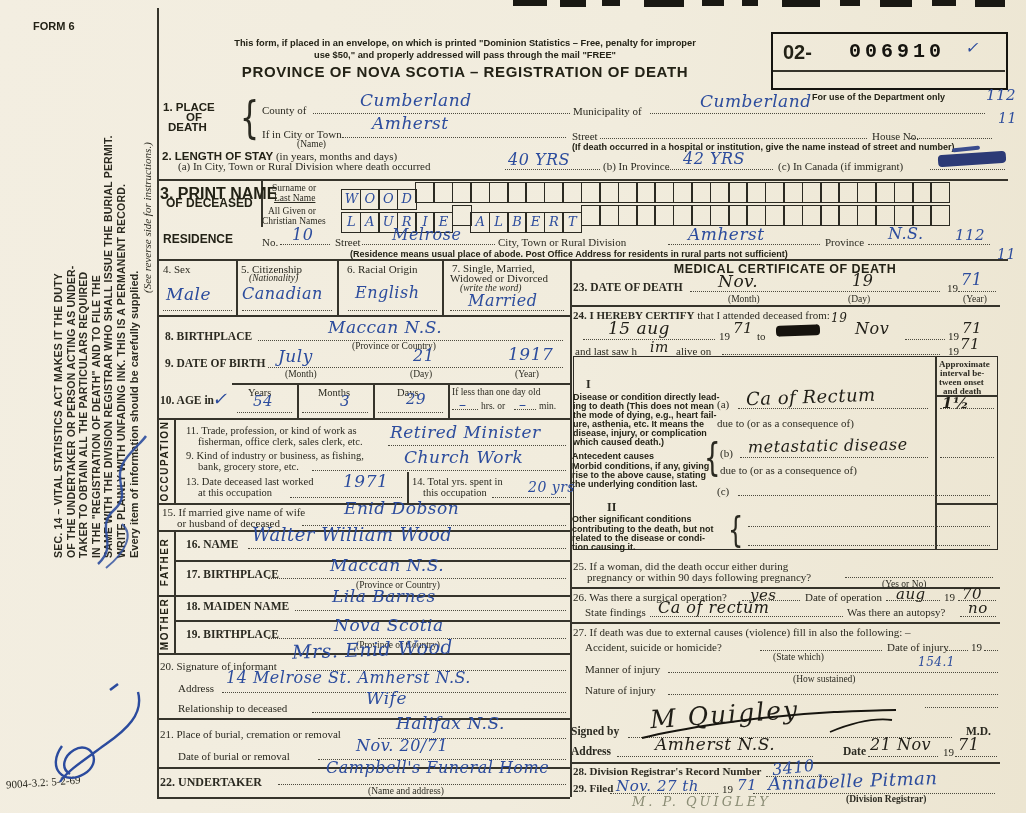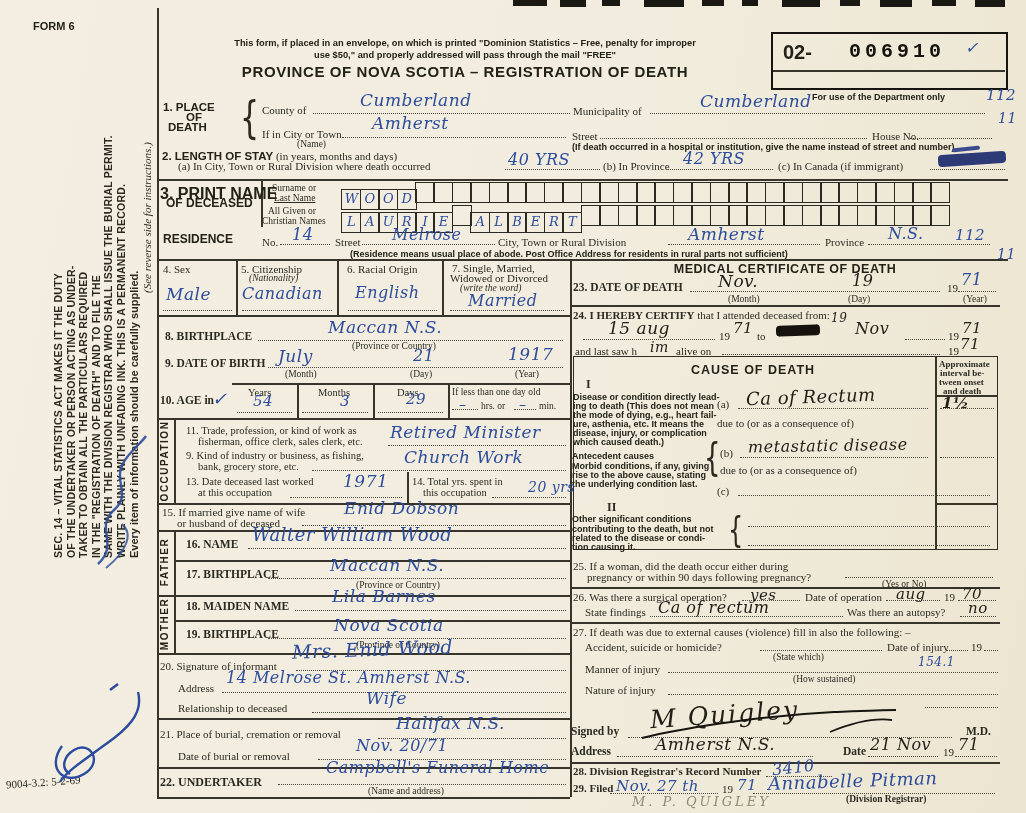--- a/index.html
+++ b/index.html
@@ -136,21 +136,21 @@
   <div class="t sm" style="left:272px;top:183px">Surname or</div>
   <div class="t sm" style="left:274px;top:193px;text-decoration:underline">Last Name</div>
   <div class="t sm" style="left:268px;top:206px">All Given or</div>
   <div class="t sm" style="left:262px;top:216px">Christian Names</div>
   <div class="ngrid" style="left:343px;top:182px"><span class="ncell">W</span><span class="ncell">O</span><span class="ncell">O</span><span class="ncell">D</span><span class="ncell"></span><span class="ncell"></span><span class="ncell"></span><span class="ncell"></span><span class="ncell"></span><span class="ncell"></span><span class="ncell"></span><span class="ncell"></span><span class="ncell"></span><span class="ncell"></span><span class="ncell"></span><span class="ncell"></span><span class="ncell"></span><span class="ncell"></span><span class="ncell"></span><span class="ncell"></span><span class="ncell"></span><span class="ncell"></span><span class="ncell"></span><span class="ncell"></span><span class="ncell"></span><span class="ncell"></span><span class="ncell"></span><span class="ncell"></span><span class="ncell"></span><span class="ncell"></span><span class="ncell"></span><span class="ncell"></span><span class="ncell"></span></div>
   <div class="ngrid" style="left:343px;top:205px"><span class="ncell">L</span><span class="ncell">A</span><span class="ncell">U</span><span class="ncell">R</span><span class="ncell">I</span><span class="ncell">E</span><span class="ncell"></span><span class="ncell">A</span><span class="ncell">L</span><span class="ncell">B</span><span class="ncell">E</span><span class="ncell">R</span><span class="ncell">T</span><span class="ncell"></span><span class="ncell"></span><span class="ncell"></span><span class="ncell"></span><span class="ncell"></span><span class="ncell"></span><span class="ncell"></span><span class="ncell"></span><span class="ncell"></span><span class="ncell"></span><span class="ncell"></span><span class="ncell"></span><span class="ncell"></span><span class="ncell"></span><span class="ncell"></span><span class="ncell"></span><span class="ncell"></span><span class="ncell"></span><span class="ncell"></span><span class="ncell"></span></div>
 
   <div class="t b" style="left:163px;top:233px;font-size:12px">RESIDENCE</div>
   <div class="t" style="left:262px;top:236px">No.</div>
   <div class="dl" style="left:280px;top:244px;width:50px"></div>
-  <div class="hw" style="left:292px;top:225px;font-size:16px">14</div>
+  <div class="hw" style="left:292px;top:225px;font-size:16px">10</div>
   <div class="t" style="left:335px;top:236px">Street</div>
   <div class="dl" style="left:362px;top:244px;width:133px"></div>
   <div class="hw" style="left:392px;top:225px;font-size:16px">Melrose</div>
   <div class="t" style="left:498px;top:236px">City, Town or Rural Division</div>
   <div class="dl" style="left:668px;top:244px;width:152px"></div>
   <div class="hw" style="left:688px;top:224px;font-size:17px">Amherst</div>
   <div class="t" style="left:825px;top:236px">Province</div>
   <div class="dl" style="left:868px;top:244px;width:122px"></div>
   <div class="hw" style="left:888px;top:224px;font-size:16px">N.S.</div>
   <div class="hw" style="left:955px;top:226px;font-size:15px">112</div>
@@ -297,21 +297,20 @@
   <div class="hw k" style="left:650px;top:339px;font-size:14px">im</div>
   <div class="t" style="left:676px;top:345px">alive on</div>
   <div class="dl" style="left:722px;top:354px;width:218px"></div>
   <div class="t" style="left:948px;top:345px">19</div>
   <div class="hw k" style="left:960px;top:335px;font-size:15px">71</div>
 
   <div class="causebox"></div>
   <div class="vl" style="left:935px;top:356px;height:194px"></div>
   <div class="hl" style="left:935px;top:395px;width:63px"></div>
   <div class="hl" style="left:935px;top:503px;width:63px"></div>
-  <div class="t b ctr" style="left:573px;top:363px;width:360px;font-size:12.5px;letter-spacing:1px">CAUSE OF DEATH</div>
   <div class="t bs n9" style="left:939px;top:359px">Approximate</div>
   <div class="t bs n9" style="left:940px;top:368px">interval be-</div>
   <div class="t bs n9" style="left:939px;top:377px">tween onset</div>
   <div class="t bs n9" style="left:943px;top:386px">and death</div>
   <div class="t bs" style="left:586px;top:378px;font-size:12px">I</div>
   <div class="t b n9" style="left:573px;top:392px">Disease or condition directly lead-</div>
   <div class="t b n9" style="left:573px;top:401px">ing to death (This does not mean</div>
   <div class="t b n9" style="left:573px;top:410px">the mode of dying, e.g., heart fail-</div>
   <div class="t b n9" style="left:573px;top:419px">ure, asthenia, etc. It means the</div>
   <div class="t b n9" style="left:573px;top:428px">disease, injury, or complication</div>

